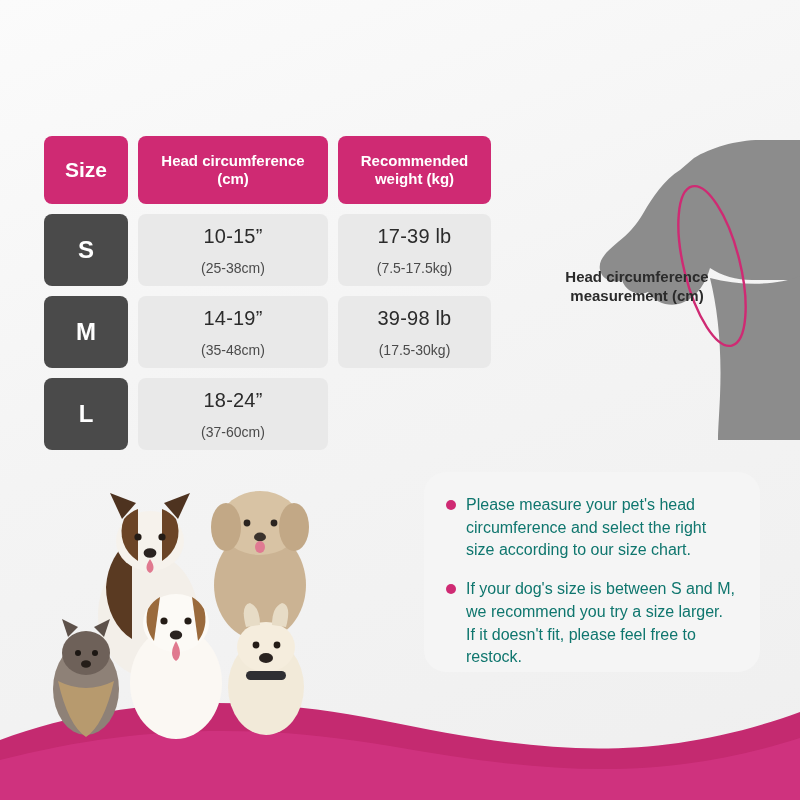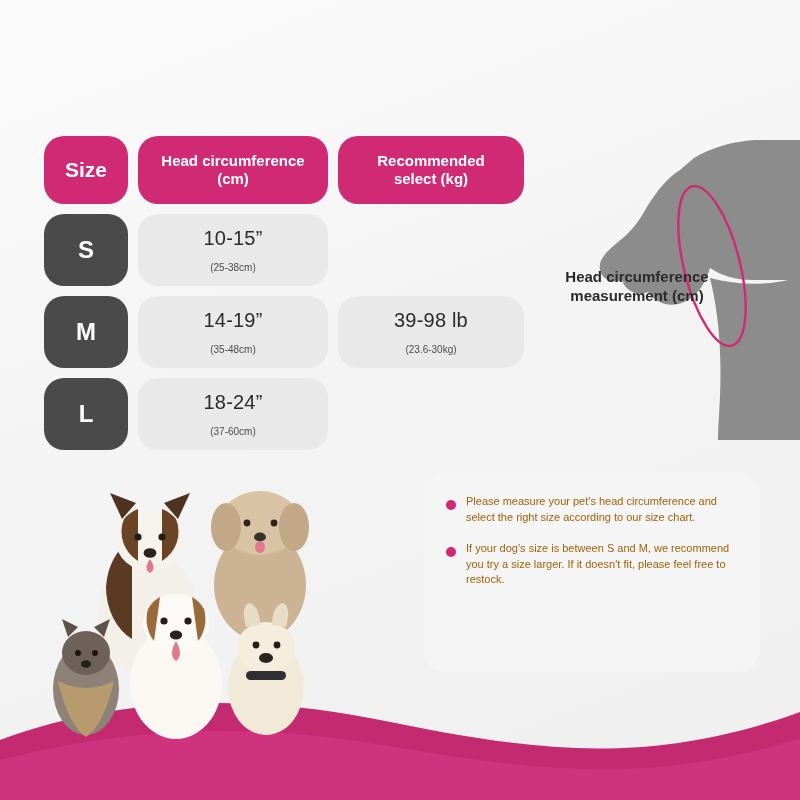--- a/index.html
+++ b/index.html
@@ -62,27 +62,27 @@
   }
   .trow {
     display: flex;
     margin-bottom: 10px;
   }
   .cell {
     display: flex;
     flex-direction: column;
     align-items: center;
     justify-content: center;
-    border-radius: 20px;
+    border-radius: 8px;
     box-sizing: border-box;
     text-align: center;
   }
   .c-size   { width: 84px; }
   .c-head   { width: 190px; margin-left: 10px; }
-  .c-weight { width: 186px; margin-left: 10px; }
+  .c-weight { width: 153px; margin-left: 10px; }
 
   .head-row .cell {
     background: #cf2a73;
     color: #ffffff;
     height: 68px;
     padding: 4px 6px;
   }
   .head-row .hdr-title {
     font-size: 15px;
     font-weight: bold;
@@ -104,21 +104,21 @@
     background: #e9e9e9;
     height: 72px;
     color: #2b2b2b;
   }
   .val-main {
     font-size: 20px;
     font-weight: normal;
     letter-spacing: .2px;
   }
   .val-sub {
-    font-size: 10px;
+    font-size: 14px;
     color: #4b4b4b;
     margin-top: 12px;
   }
 
   
   .notes-card {
     position: absolute;
     left: 424px;
     top: 472px;
     width: 336px;
@@ -136,23 +136,23 @@
   .note-bullet {
     width: 10px;
     height: 10px;
     border-radius: 50%;
     background: #cf2a73;
     flex: 0 0 auto;
     margin-top: 6px;
     margin-right: 10px;
   }
   .note-text {
-    font-size: 11px;
+    font-size: 16px;
     line-height: 1.42;
-    color: #a16207;
+    color: #0f766e;
   }
 
   
   .dogs-photo {
     position: absolute;
     left: 28px;
     bottom: 55px;
     width: 340px;
     height: 270px;
     z-index: 3;
@@ -192,41 +192,45 @@
     <div class="trow head-row">
       <div class="cell c-size">
         <div class="hdr-title">Size</div>
       </div>
       <div class="cell c-head">
         <div class="hdr-title">Head circumference</div>
         <div class="hdr-title">(cm)</div>
       </div>
       <div class="cell c-weight">
         <div class="hdr-title">Recommended</div>
-        <div class="hdr-title">select (kg)</div>
+        <div class="hdr-title">weight (kg)</div>
       </div>
     </div>
 
     <div class="trow body-row">
       <div class="cell c-size">S</div>
       <div class="cell c-head">
         <div class="val-main">10-15”</div>
         <div class="val-sub">(25-38cm)</div>
       </div>
+      <div class="cell c-weight">
+        <div class="val-main">17-39 lb</div>
+        <div class="val-sub">(7.5-17.5kg)</div>
+      </div>
     </div>
 
     <div class="trow body-row">
       <div class="cell c-size">M</div>
       <div class="cell c-head">
         <div class="val-main">14-19”</div>
         <div class="val-sub">(35-48cm)</div>
       </div>
       <div class="cell c-weight">
         <div class="val-main">39-98 lb</div>
-        <div class="val-sub">(23.6-30kg)</div>
+        <div class="val-sub">(17.5-30kg)</div>
       </div>
     </div>
 
     <div class="trow body-row">
       <div class="cell c-size">L</div>
       <div class="cell c-head">
         <div class="val-main">18-24”</div>
         <div class="val-sub">(37-60cm)</div>
       </div>
     </div>

